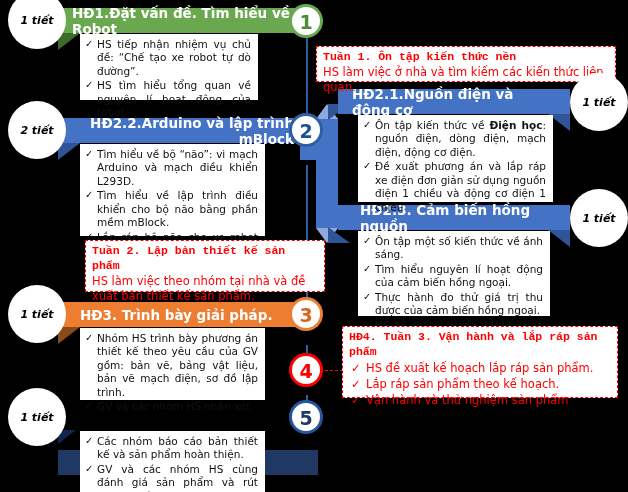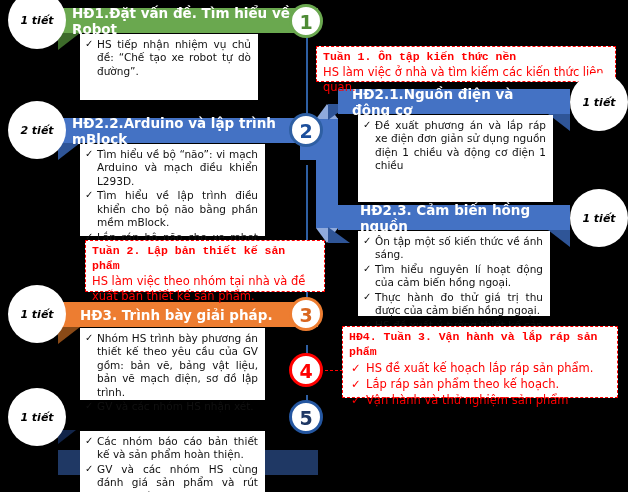--- a/index.html
+++ b/index.html
@@ -97,48 +97,50 @@
   <div class="conn" style="left:328px;top:104px;width:0;height:0;border-top:16px solid #2f5597;border-right:22px solid transparent;"></div>
   <div class="conn" style="left:328px;top:227px;width:0;height:0;border-bottom:16px solid #2f5597;border-right:22px solid transparent;"></div>
 
   <div class="ribbon" style="left:58px;top:8px;width:260px;">
     <div class="bar center" style="background:#6aa84f;">HĐ1.Đặt vấn đề. Tìm hiểu về Robot</div>
   </div>
   <div class="fold" style="left:58px;top:33px;border-top:17px solid #3d6b2a;border-right:22px solid transparent;"></div>
   <div class="card" style="left:80px;top:34px;width:178px;height:66px;">
     <ul>
       <li>HS tiếp nhận nhiệm vụ chủ đề: “Chế tạo xe robot tự dò đường”.</li>
+      <li>HS tìm hiểu tổng quan về nguyên lí hoạt động của robot.</li>
     </ul>
   </div>
   <div class="tiet" style="left:8px;top:-9px;">
     <span>1 tiết</span>
   </div>
   <div class="numcircle green" style="left:289px;top:4px;">
     <span>1</span>
   </div>
 
   <div class="note" style="left:316px;top:46px;width:300px;height:36px;">
     <div class="t">Tuần 1. Ôn tập kiến thức nền</div>
     <div>HS làm việc ở nhà và tìm kiếm các kiến thức liên quan.</div>
   </div>
 
   <div class="ribbon" style="left:338px;top:89px;width:232px;">
     <div class="bar center" style="background:#4472c4;">HĐ2.1.Nguồn điện và động cơ</div>
   </div>
   <div class="fold" style="left:548px;top:114px;border-top:17px solid #2f5597;border-left:22px solid transparent;"></div>
   <div class="card" style="left:358px;top:115px;width:195px;height:87px;">
     <ul>
+      <li>Ôn tập kiến thức về <b>Điện học</b><span>: nguồn điện, dòng điện, mạch điện, động cơ điện.</span></li>
       <li>Đề xuất phương án và lắp ráp xe  điện đơn giản sử dụng nguồn điện 1 chiều và động cơ điện 1 chiều</li>
     </ul>
   </div>
   <div class="tiet" style="left:570px;top:73px;">
     <span>1 tiết</span>
   </div>
 
-  <div class="ribbon" style="left:58px;top:118px;width:260px;">
+  <div class="ribbon" style="left:48px;top:118px;width:260px;text-align:right;">
     <div class="bar center" style="background:#4472c4;">HĐ2.2.Arduino và lập trình mBlock</div>
   </div>
   <div class="fold" style="left:58px;top:143px;border-top:17px solid #2f5597;border-right:22px solid transparent;"></div>
   <div class="card" style="left:80px;top:144px;width:185px;height:92px;">
     <ul>
       <li>Tìm hiểu về bộ “não”: vi mạch Arduino và mạch điều khiển L293D.</li>
       <li>Tìm hiểu về lập trình điều khiển cho bộ não bằng phần mềm mBlock.</li>
       <li>Lắp ráp bộ não cho xe robot từ HĐ2.1</li>
       <li>Ôn tập kiến thức về tốc độ và tiến hành đo tốc độ của xe robot.</li>
     </ul>

